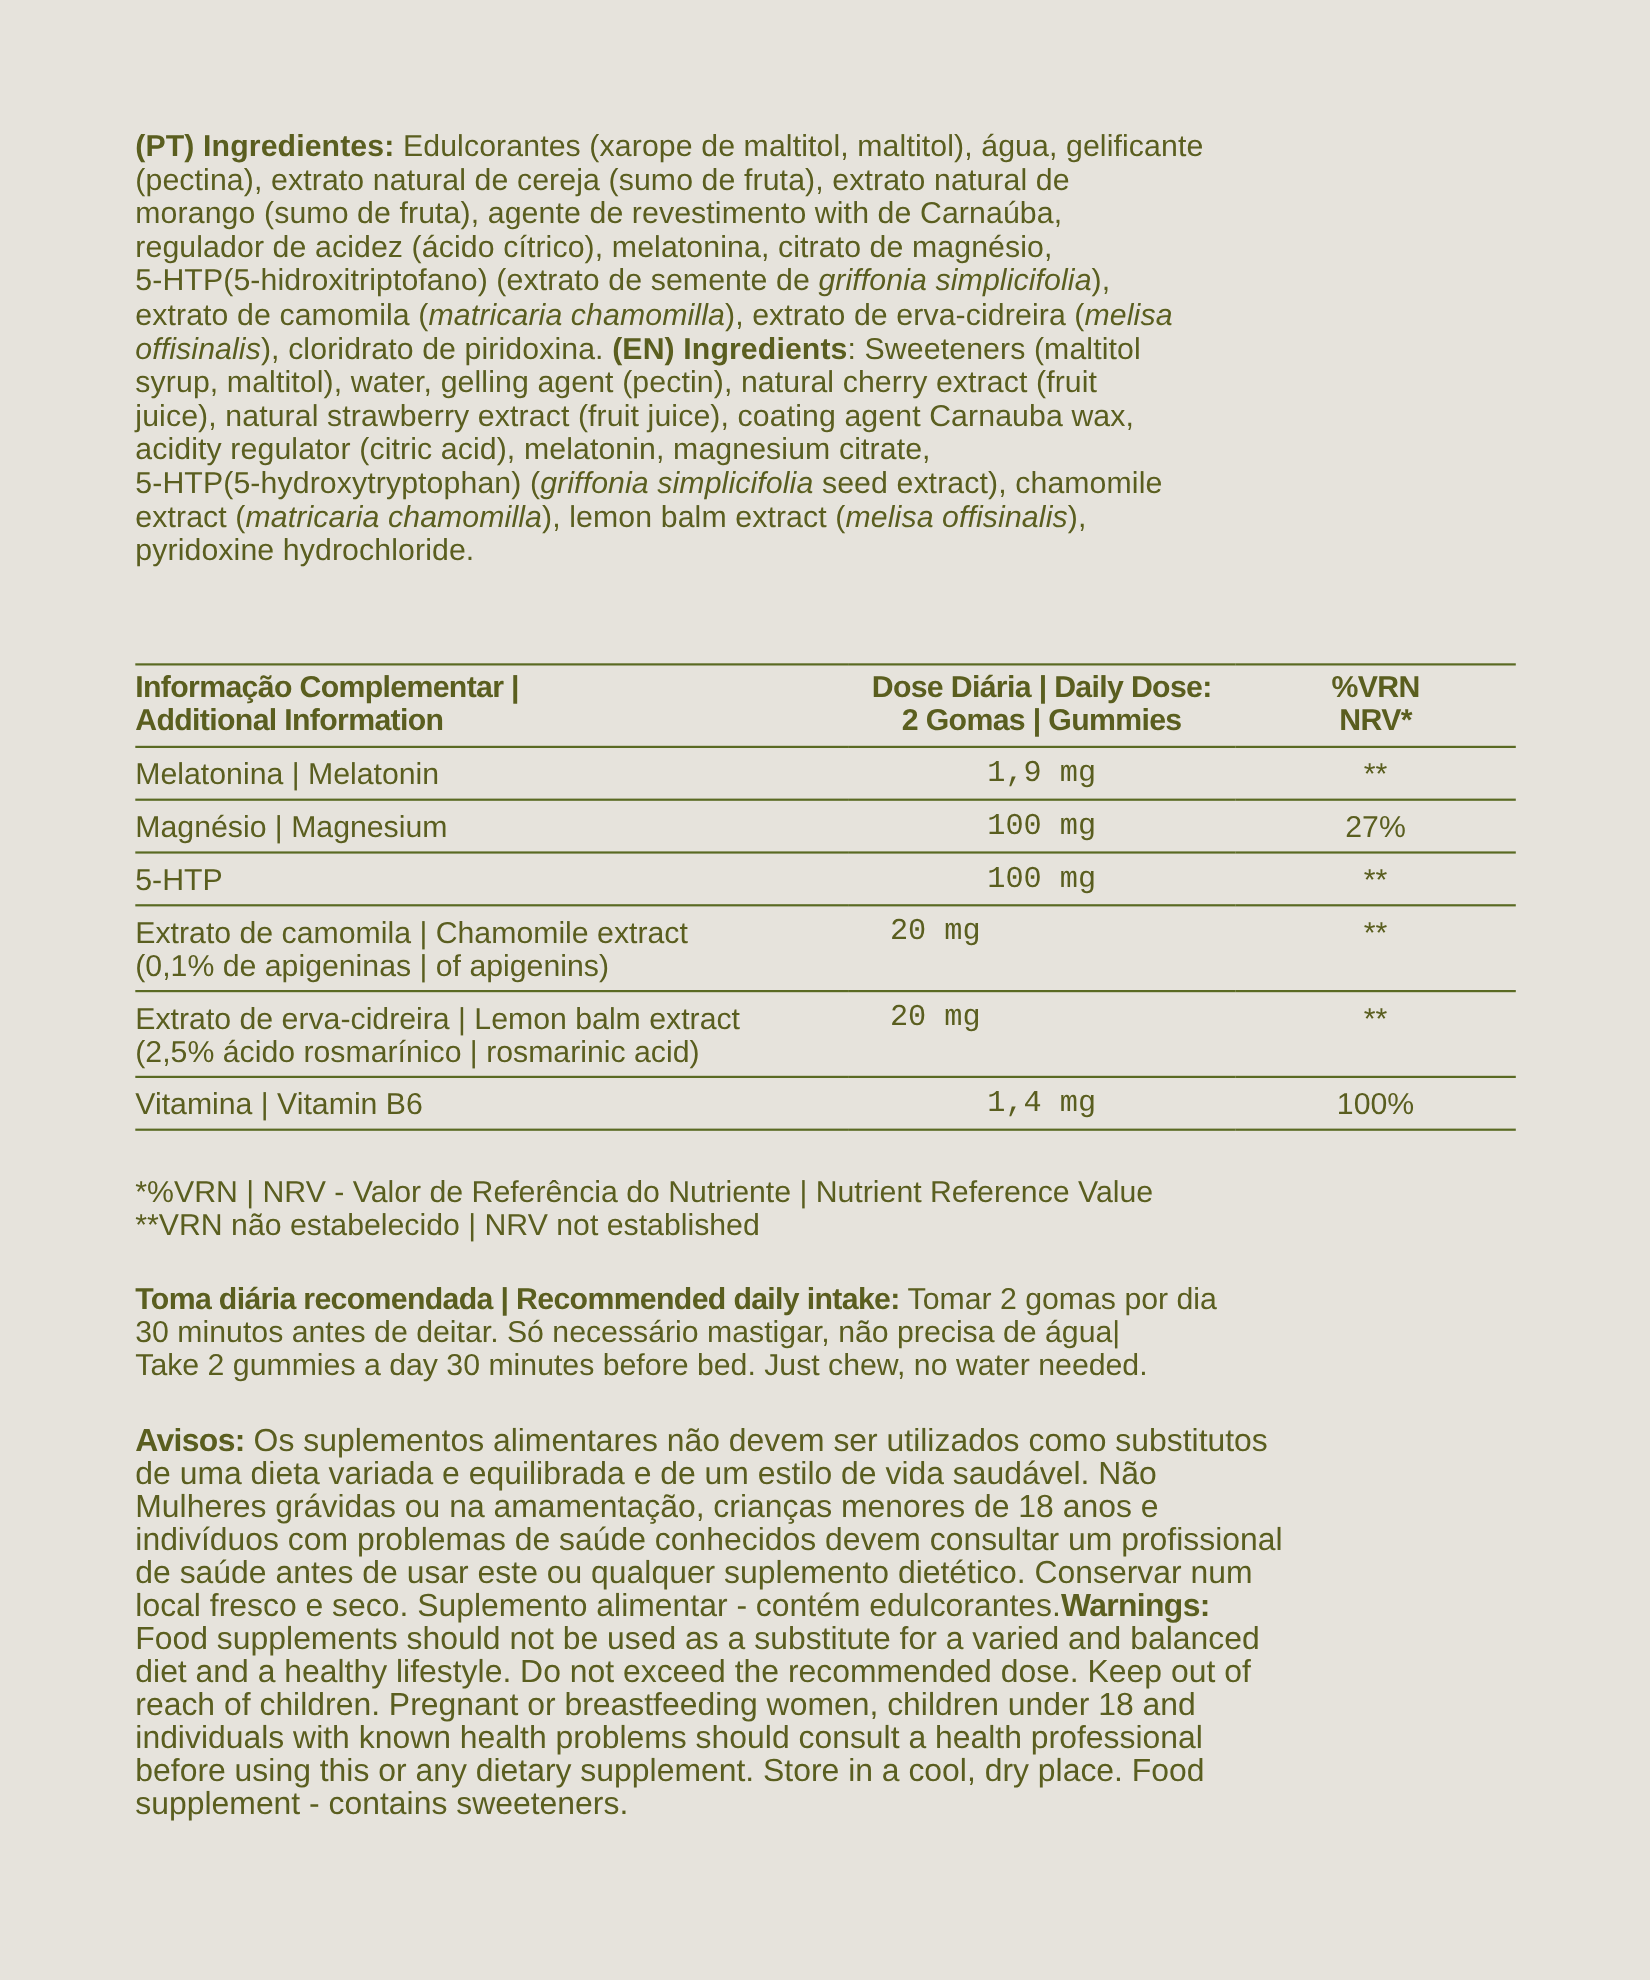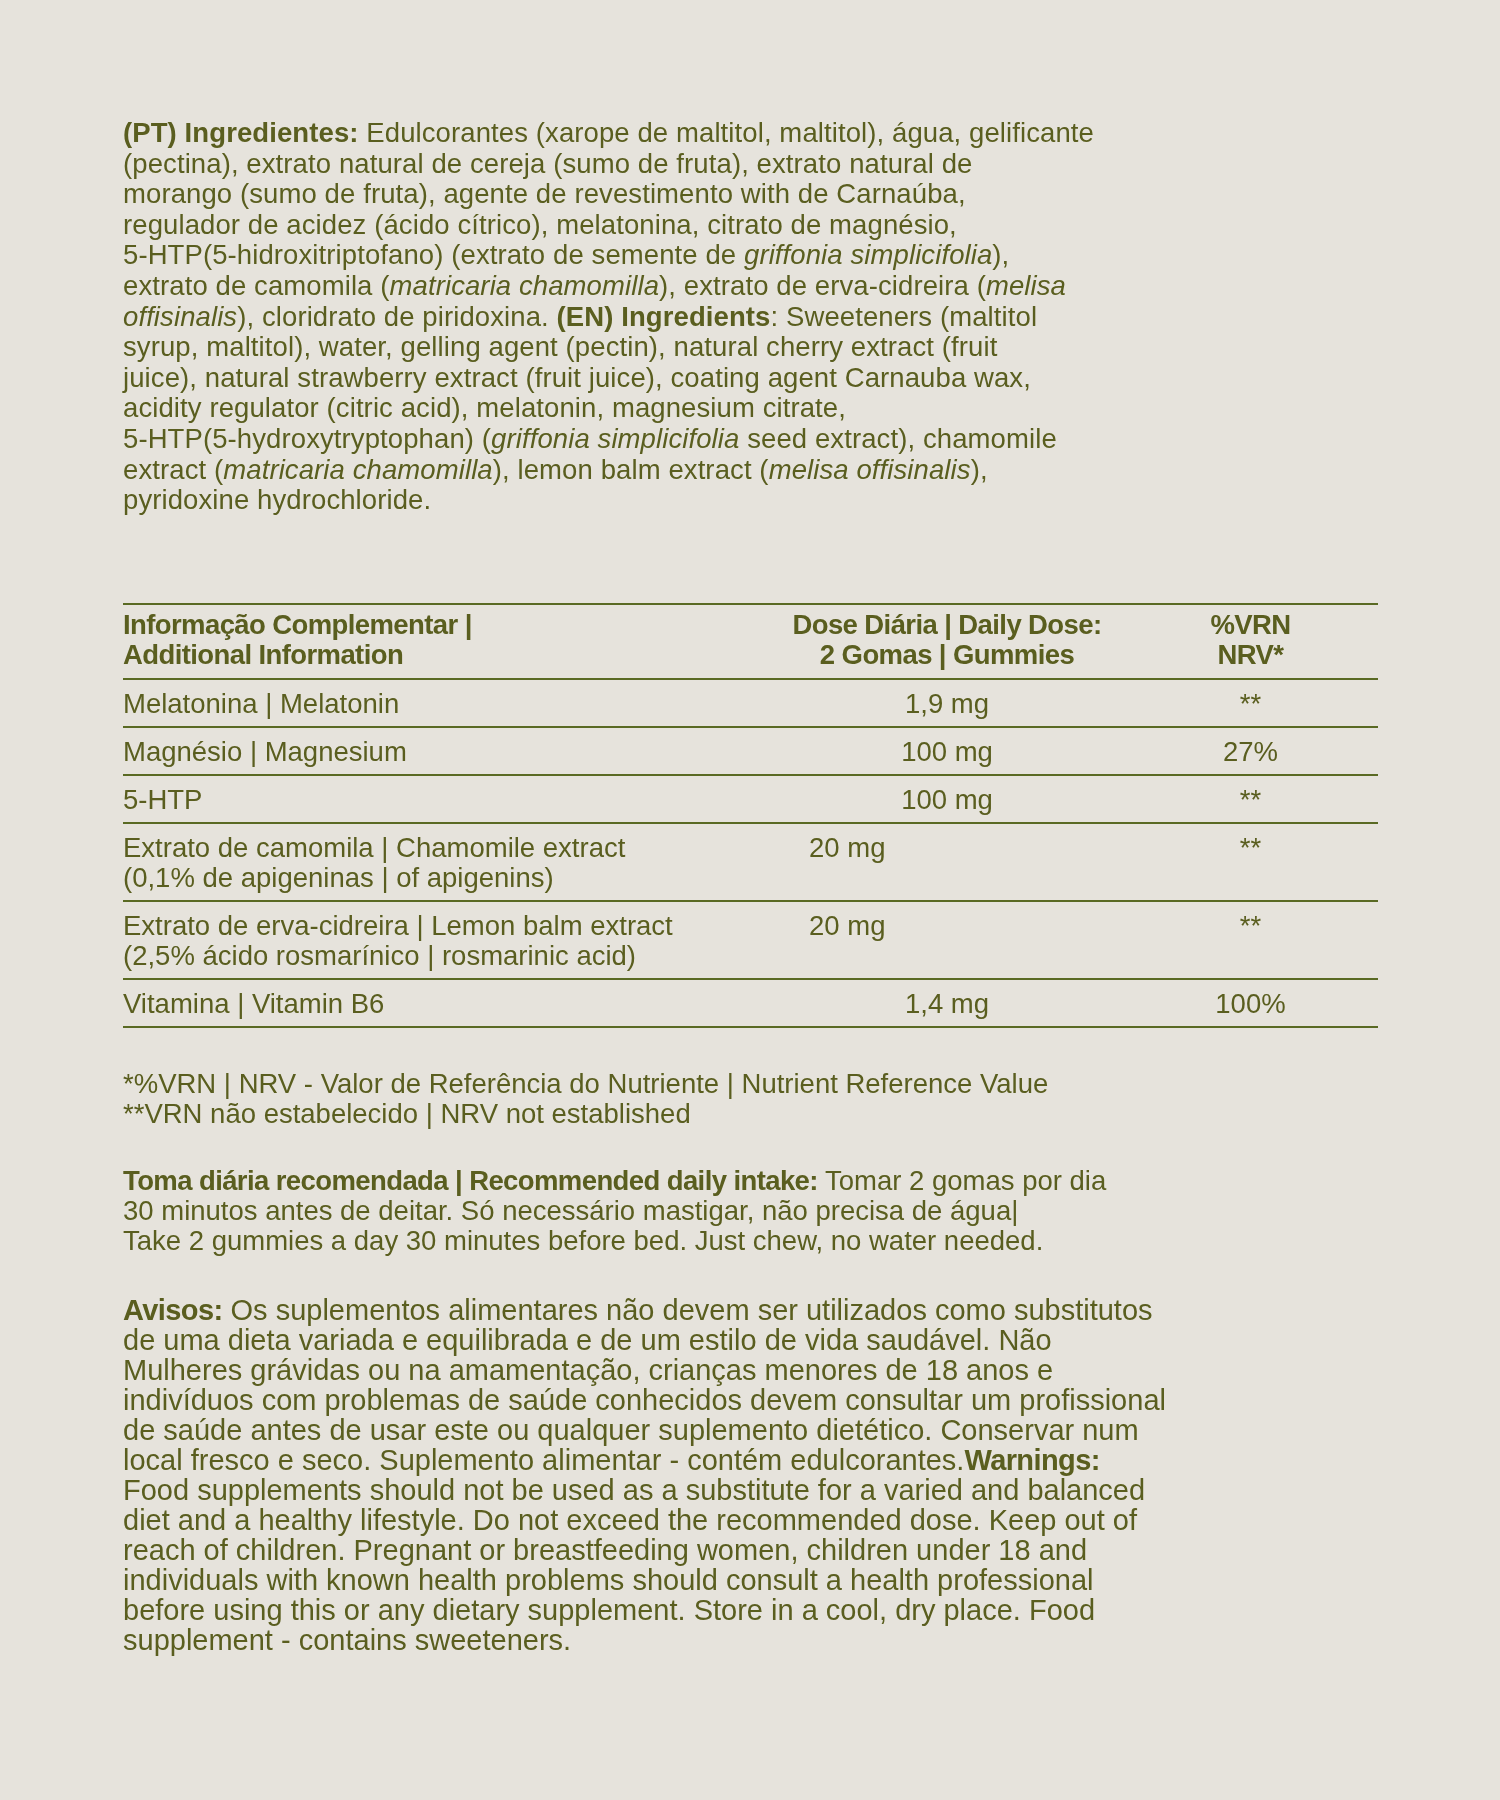--- a/index.html
+++ b/index.html
@@ -44,21 +44,21 @@
       text-align: left;
       vertical-align: top;
       padding: 5px 0 8px 0;
       letter-spacing: -0.6px;
     }
     .info-table th.c2, .info-table th.c3 { text-align: center; }
     .info-table td {
       vertical-align: top;
       padding: 9px 0 7px 0;
     }
-    .info-table td.c2 { text-align: center; }
+    .info-table td.c2 { text-align: center; font-family: Liberation Mono, monospace; }
     .info-table td.c3 { text-align: center; }
     .info-table td.c2.left { text-align: left; padding-left: 38px; }
     .col1 { width: 648px; }
     .col2 { width: 352px; }
     .col3 { width: 255px; }
 
     .footnotes {
       position: absolute;
       left: 123px;
       top: 1069px;

